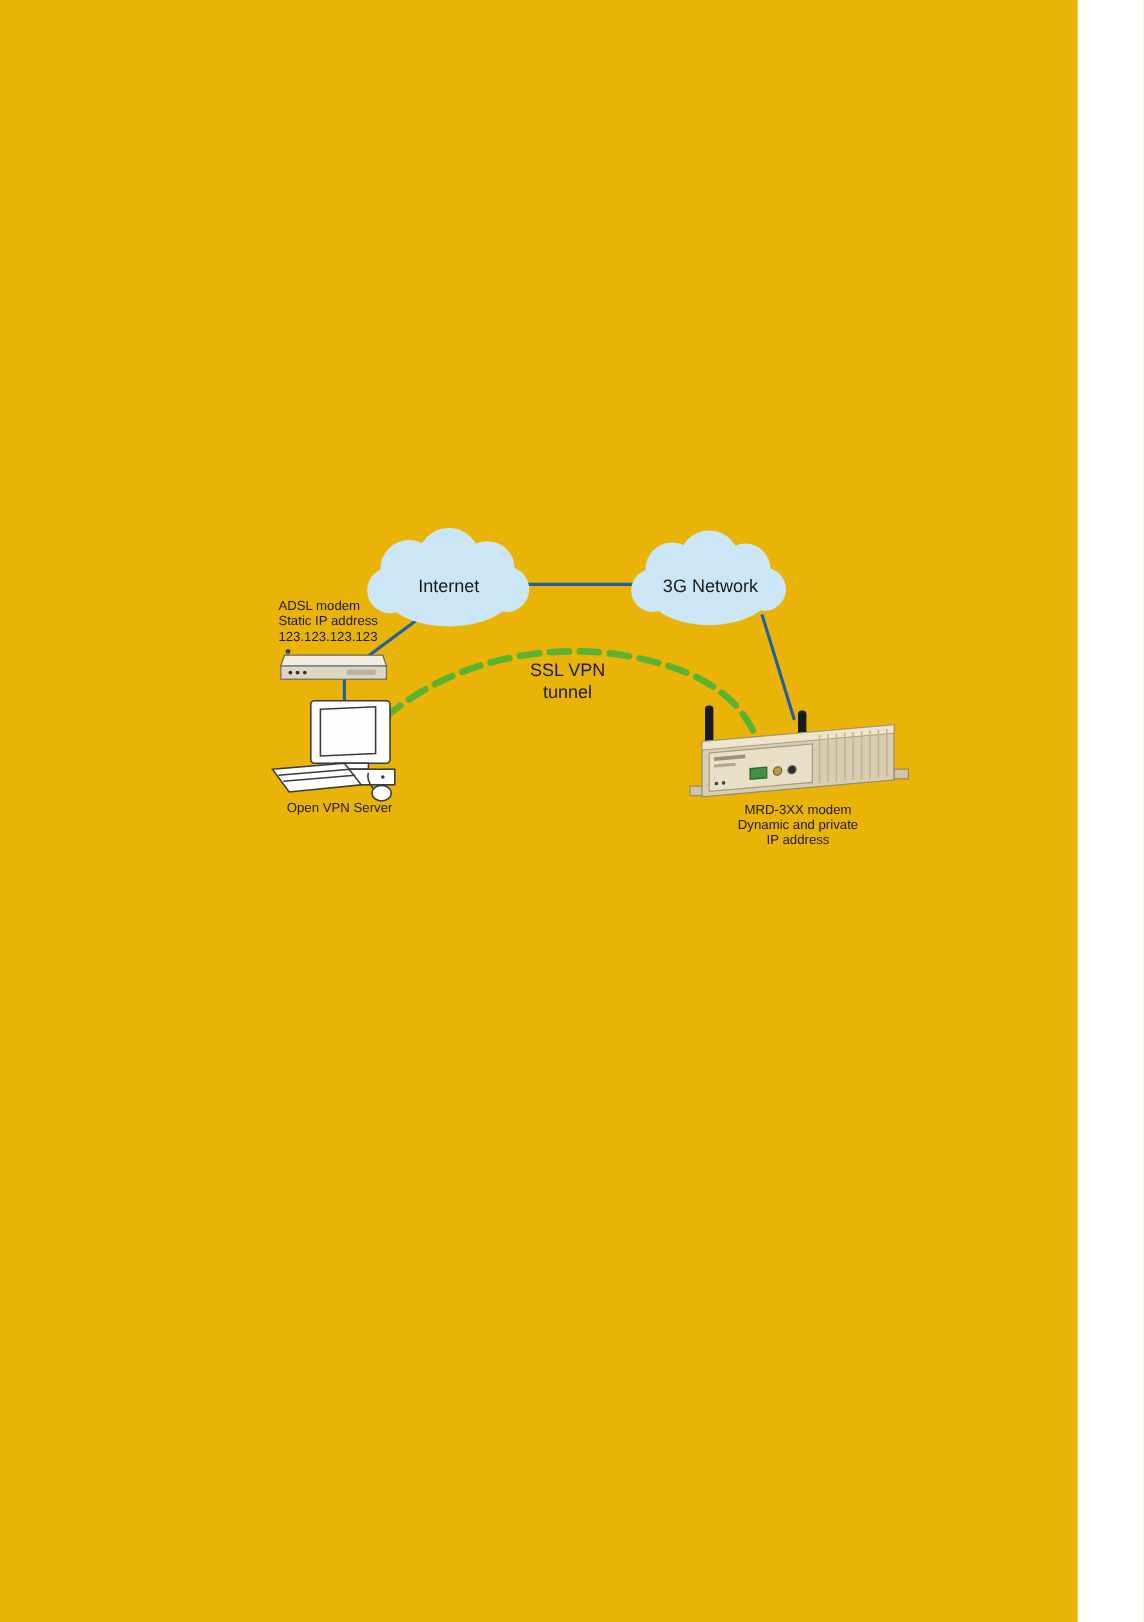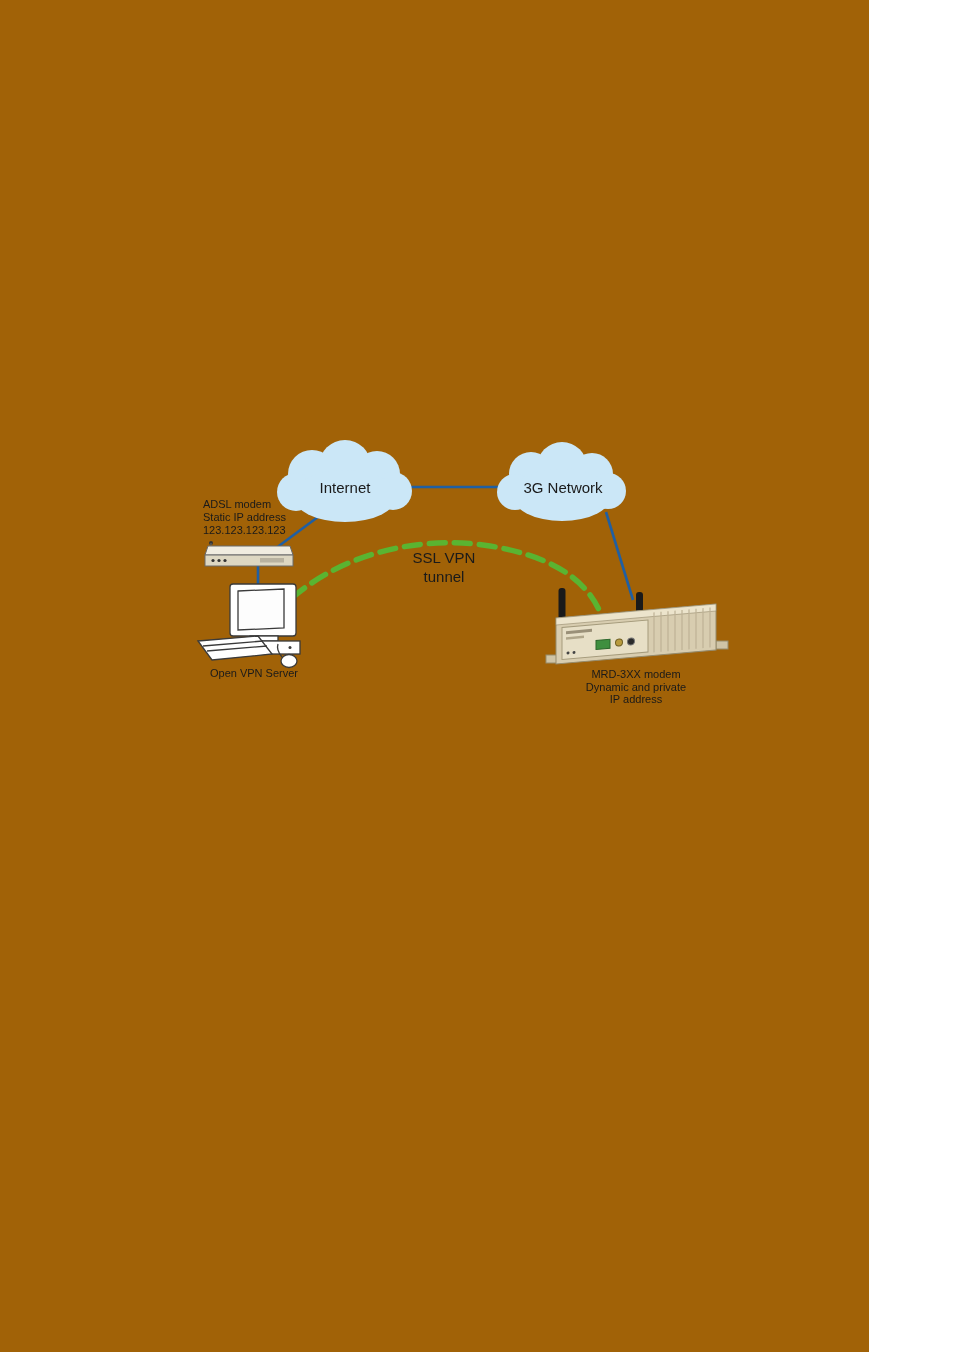--- a/index.html
+++ b/index.html
@@ -4,23 +4,24 @@
 <style>
   html, body {
     margin: 0;
     padding: 0;
     background: #ffffff;
   }
   .page {
     position: relative;
     width: 869px;
     height: 1352px;
-    background: #a16207;
+    background: #eab308;
     overflow: hidden;
     font-family: "Liberation Sans", sans-serif;
+    padding-left: 29px;
   }
   svg text {
     font-family: "Liberation Sans", sans-serif;
     fill: #1a1a1a;
   }
   .cloud-label { font-size: 15px; }
   .tunnel-label { font-size: 15px; }
   .device-label { font-size: 11px; }
 </style>
 </head>

